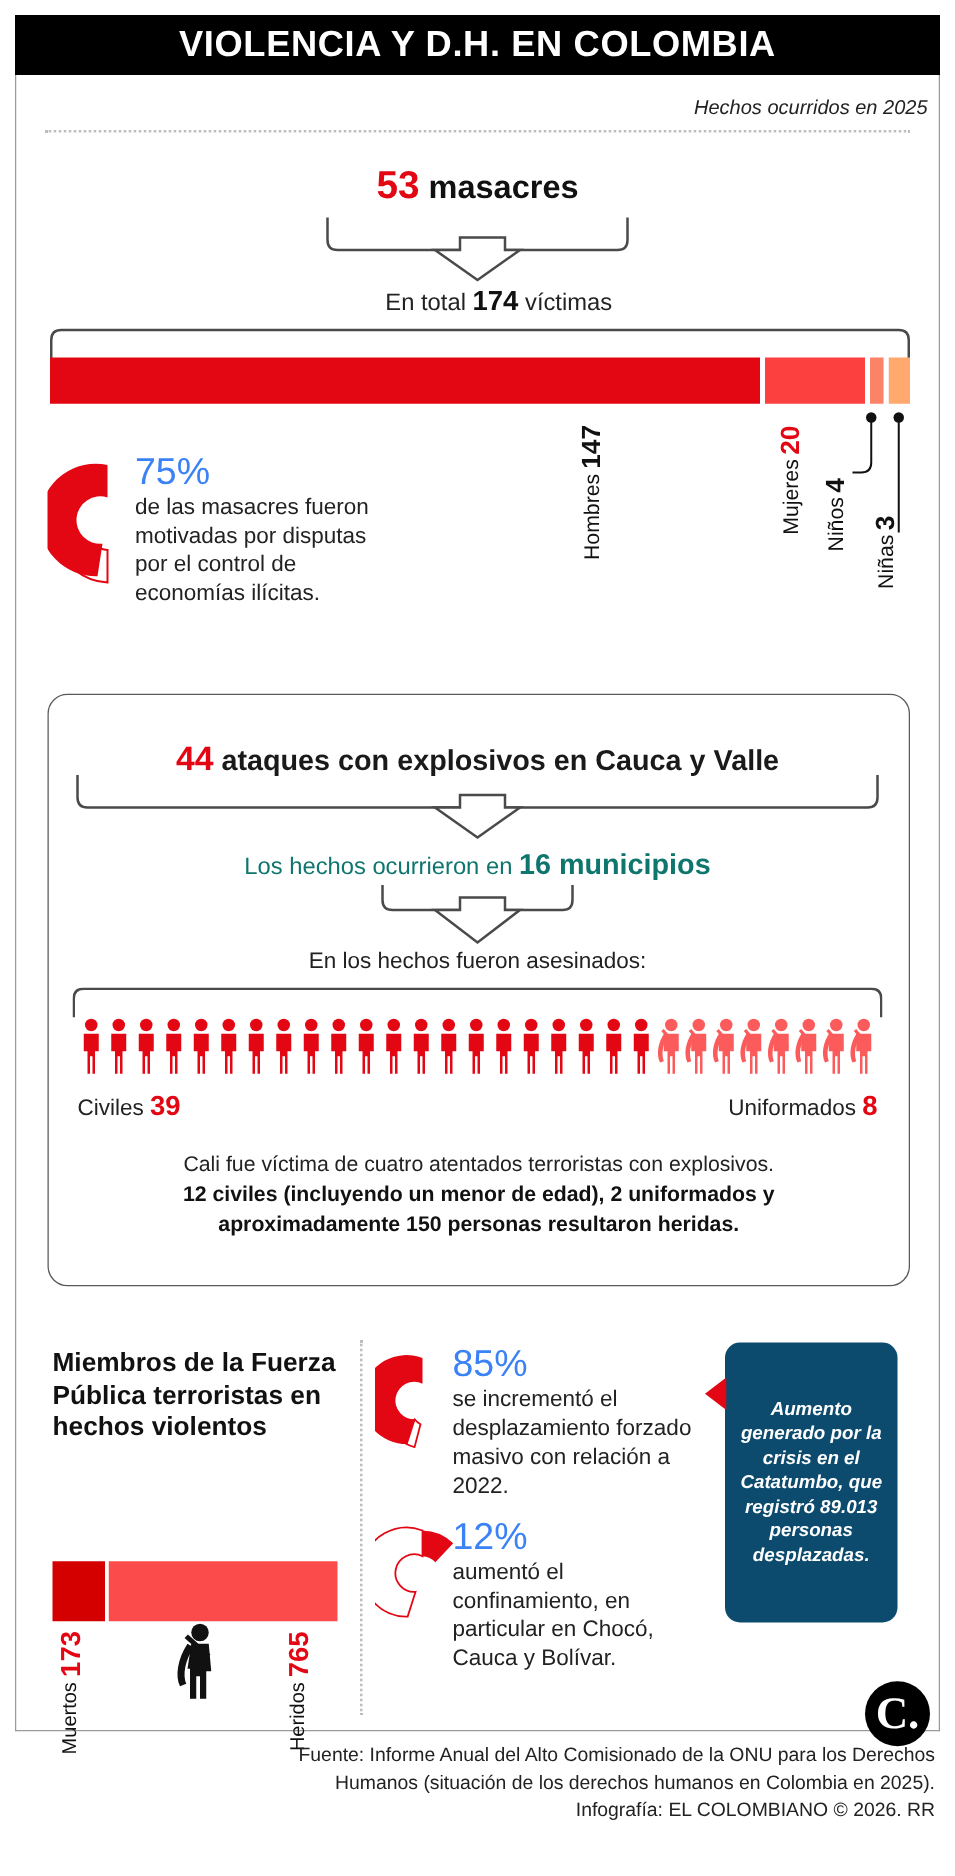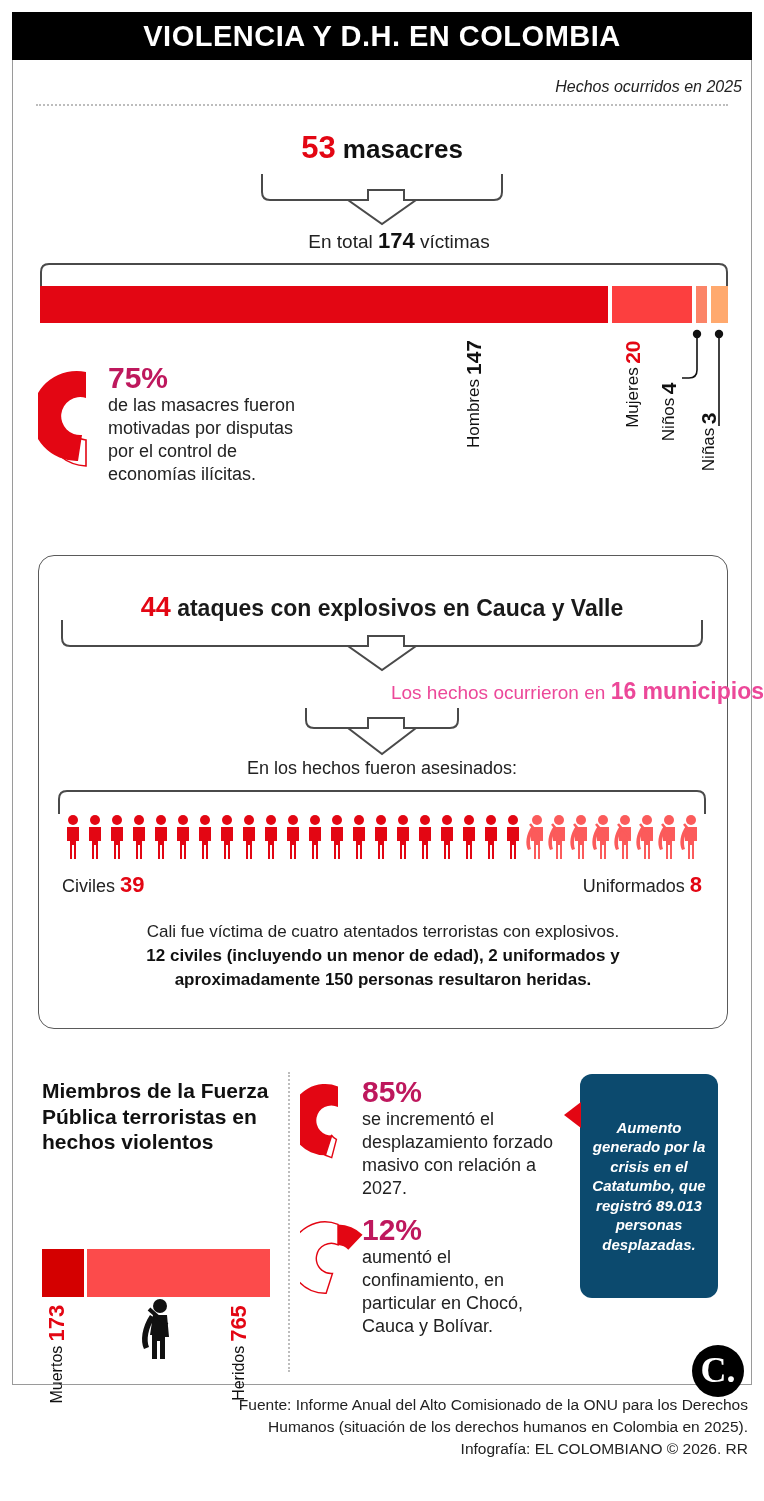--- a/index.html
+++ b/index.html
@@ -64,36 +64,36 @@
     display: flex; align-items: center; gap: 4px;
   }
   .vlabel b { font-size: 21px; font-weight: bold; }
 
   .leader { position: absolute; }
 
   
   .donut-wrap { position: absolute; }
 
   .pct-block { position: absolute; }
-  .pct-num { font-size: 30px; font-weight: bold; color: #be185d; line-height: 1.05; }
+  .pct-num { font-size: 30px; font-weight: normal; color: #3b82f6; line-height: 1.05; }
   .pct-txt { font-size: 18px; color: #222; line-height: 1.28; }
 
   
   .card {
     position: absolute; left: 38px; top: 555px; width: 690px; height: 474px;
     border: 1px solid #5a5a5a; border-radius: 16px; background: #fff;
   }
   .card-h {
     position: absolute; left: 0; top: 592px; width: 764px; text-align: center;
     font-size: 23px; font-weight: bold;
   }
   .card-h .n { color: #E30613; font-size: 27px; }
   .muni {
-    position: absolute; left: 0; top: 678px; width: 764px; text-align: right;
-    font-size: 19px; color: #ec4899;
+    position: absolute; left: 0; top: 678px; width: 764px; text-align: center;
+    font-size: 19px; color: #0f766e;
   }
   .muni b { font-size: 23px; }
   .asesin {
     position: absolute; left: 0; top: 758px; width: 764px; text-align: center;
     font-size: 18px; color: #222;
   }
 
   
   .picto-row {
     position: absolute; left: 62px; top: 812px; width: 640px; height: 48px;
@@ -445,21 +445,21 @@
   </div>
 
   <div class="vdots"></div>
 
   <svg class="donut-wrap" style="left:300px; top:1074px;" width="76" height="96" viewBox="0 0 96 118">
     <path d="M40,104 A44,44 0 0,1 24,96 L40,76 A18,18 0 0,0 46,81 Z" fill="none" stroke="#E30613" stroke-width="1.8"></path>
     <path d="M48,14 A45,45 0 1,0 33,101 L41,76 A19,19 0 1,1 48,40 Z" fill="#E30613"></path>
   </svg>
   <div class="pct-block" style="left:362px; top:1076px; width:200px;">
     <div class="pct-num">85%</div>
-    <div class="pct-txt">se incrementó el desplazamiento forzado masivo con relación a 2027.</div>
+    <div class="pct-txt">se incrementó el desplazamiento forzado masivo con relación a 2022.</div>
   </div>
 
   <svg class="donut-wrap" style="left:300px; top:1212px;" width="76" height="96" viewBox="0 0 96 118">
     <path d="M48,14 A45,45 0 1,0 33,101 L41,76 A19,19 0 1,1 48,40 Z" fill="none" stroke="#E30613" stroke-width="1.8"></path>
     <path d="M48,14 A45,45 0 0,1 79,27 L61,46 A19,19 0 0,0 48,40 Z" fill="#E30613"></path>
   </svg>
   <div class="pct-block" style="left:362px; top:1214px; width:200px;">
     <div class="pct-num">12%</div>
     <div class="pct-txt">aumentó el confinamiento, en particular en Chocó, Cauca y Bolívar.</div>
   </div>

